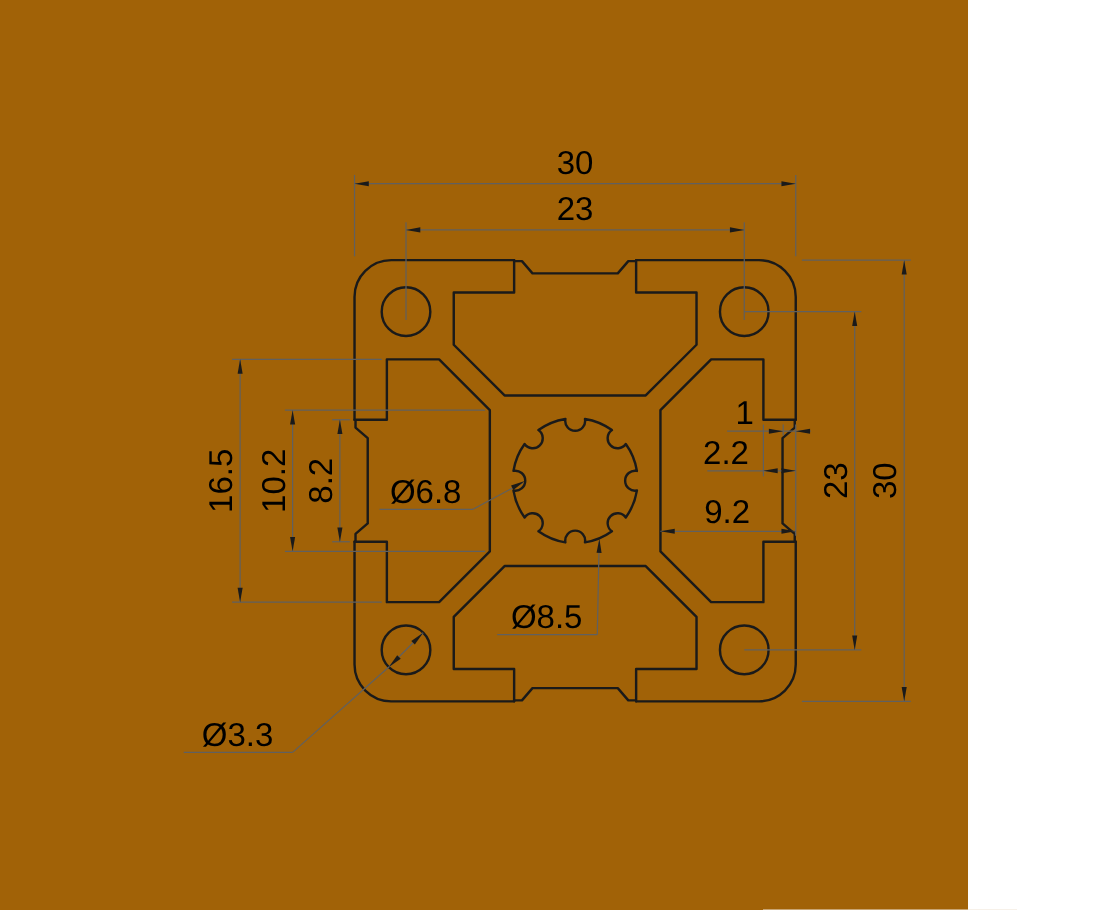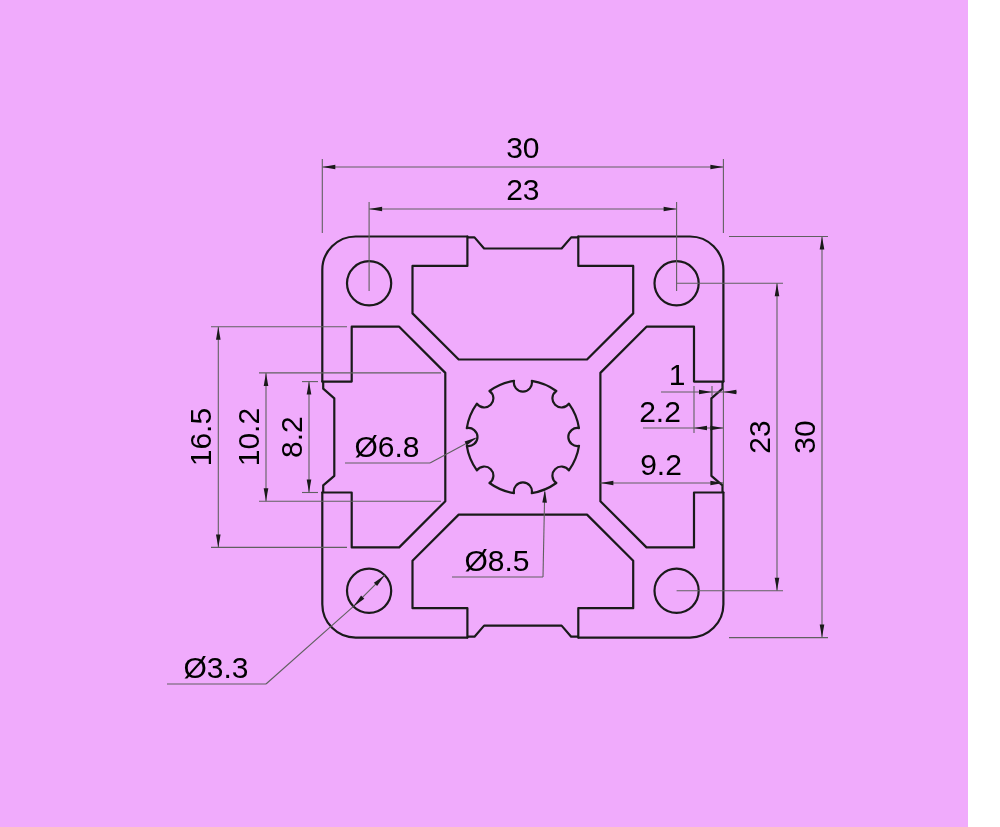--- a/index.html
+++ b/index.html
@@ -1,19 +1,19 @@
 <!DOCTYPE html>
 <html><head>
 <meta charset="utf-8">
 <style>
   html, body { margin: 0; padding: 0; background: #ffffff; }
   #stage {
     position: relative;
-    width: 968px; height: 827px;
-    background: #f0abfc;
+    width: 880px; height: 827px;
+    background: #a16207;
     overflow: hidden;
   }
   .dim-text {
     font-family: "Liberation Sans", "DejaVu Sans", sans-serif;
     font-size: 30px;
     fill: #000000;
   }
 </style>
 </head>
 <body>

